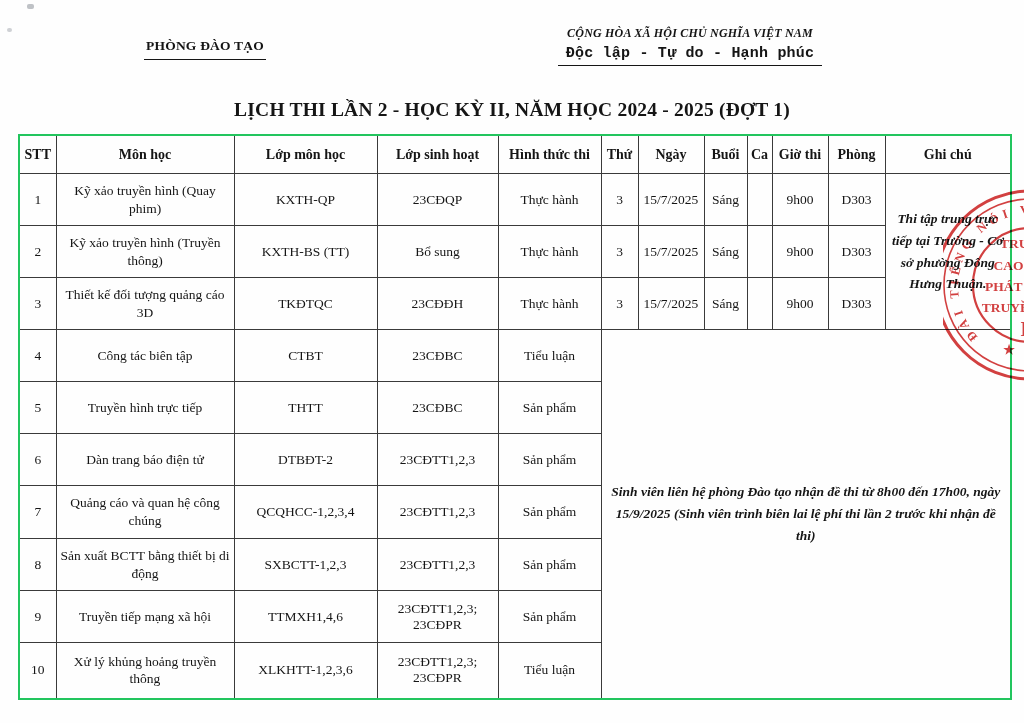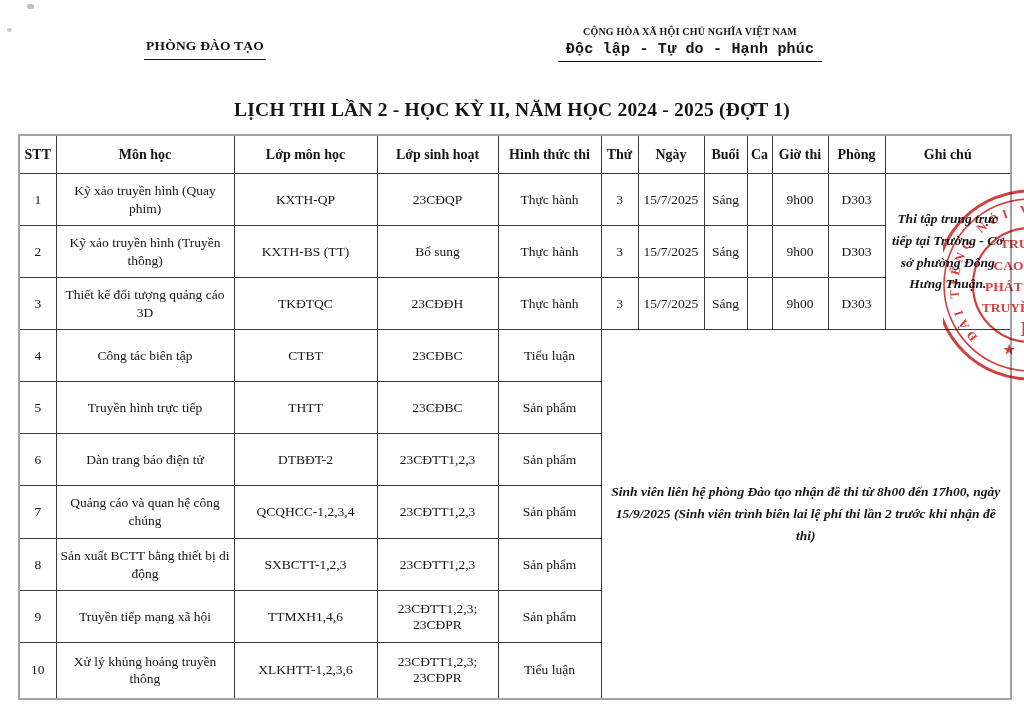--- a/index.html
+++ b/index.html
@@ -10,34 +10,34 @@
   }
   
   .org-block{
     position:absolute;left:55px;top:24px;width:300px;text-align:center;
     font-size:13.5px;line-height:1.55;font-weight:bold;letter-spacing:.2px;
   }
   .org-line3{display:inline-block;border-bottom:1.6px solid #151515;padding:0 2px 2px;margin-top:12px;}
   .national-block{
     position:absolute;left:505px;top:26px;width:370px;text-align:center;
   }
-  .national-line1{font-size:10px;font-weight:bold;letter-spacing:.2px;}
+  .national-line1{font-size:12px;font-weight:bold;letter-spacing:.2px;font-style:italic;}
   .national-line2{
     display:inline-block;margin-top:4px;font-size:15px;font-weight:bold;
     border-bottom:1.6px solid #151515;padding:0 8px 3px;letter-spacing:.2px;font-family:Liberation Mono, monospace;
   }
   .doc-title{
     position:absolute;left:0;top:99px;width:1024px;text-align:center;
     font-size:19.5px;font-weight:bold;letter-spacing:.2px;
   }
   
   table.exam{
     position:absolute;left:18px;top:134px;width:992px;
     border-collapse:collapse;table-layout:fixed;
-    border:2px solid #a3a3a3;
+    border:2px solid #22c55e;
   }
   table.exam th, table.exam td{
     border:1.2px solid #3a3a3a;
     font-size:13.5px;text-align:center;vertical-align:middle;
     padding:2px 3px;overflow:hidden;
   }
   table.exam th{height:33px;font-weight:bold;font-size:14px;padding:2px 1px;}
   table.exam td{height:47px;}
   td.mon{text-align:left;padding:2px 4px 2px 6px;line-height:1.3;font-size:13.3px;margin-left:15px;}
   td.note1{

